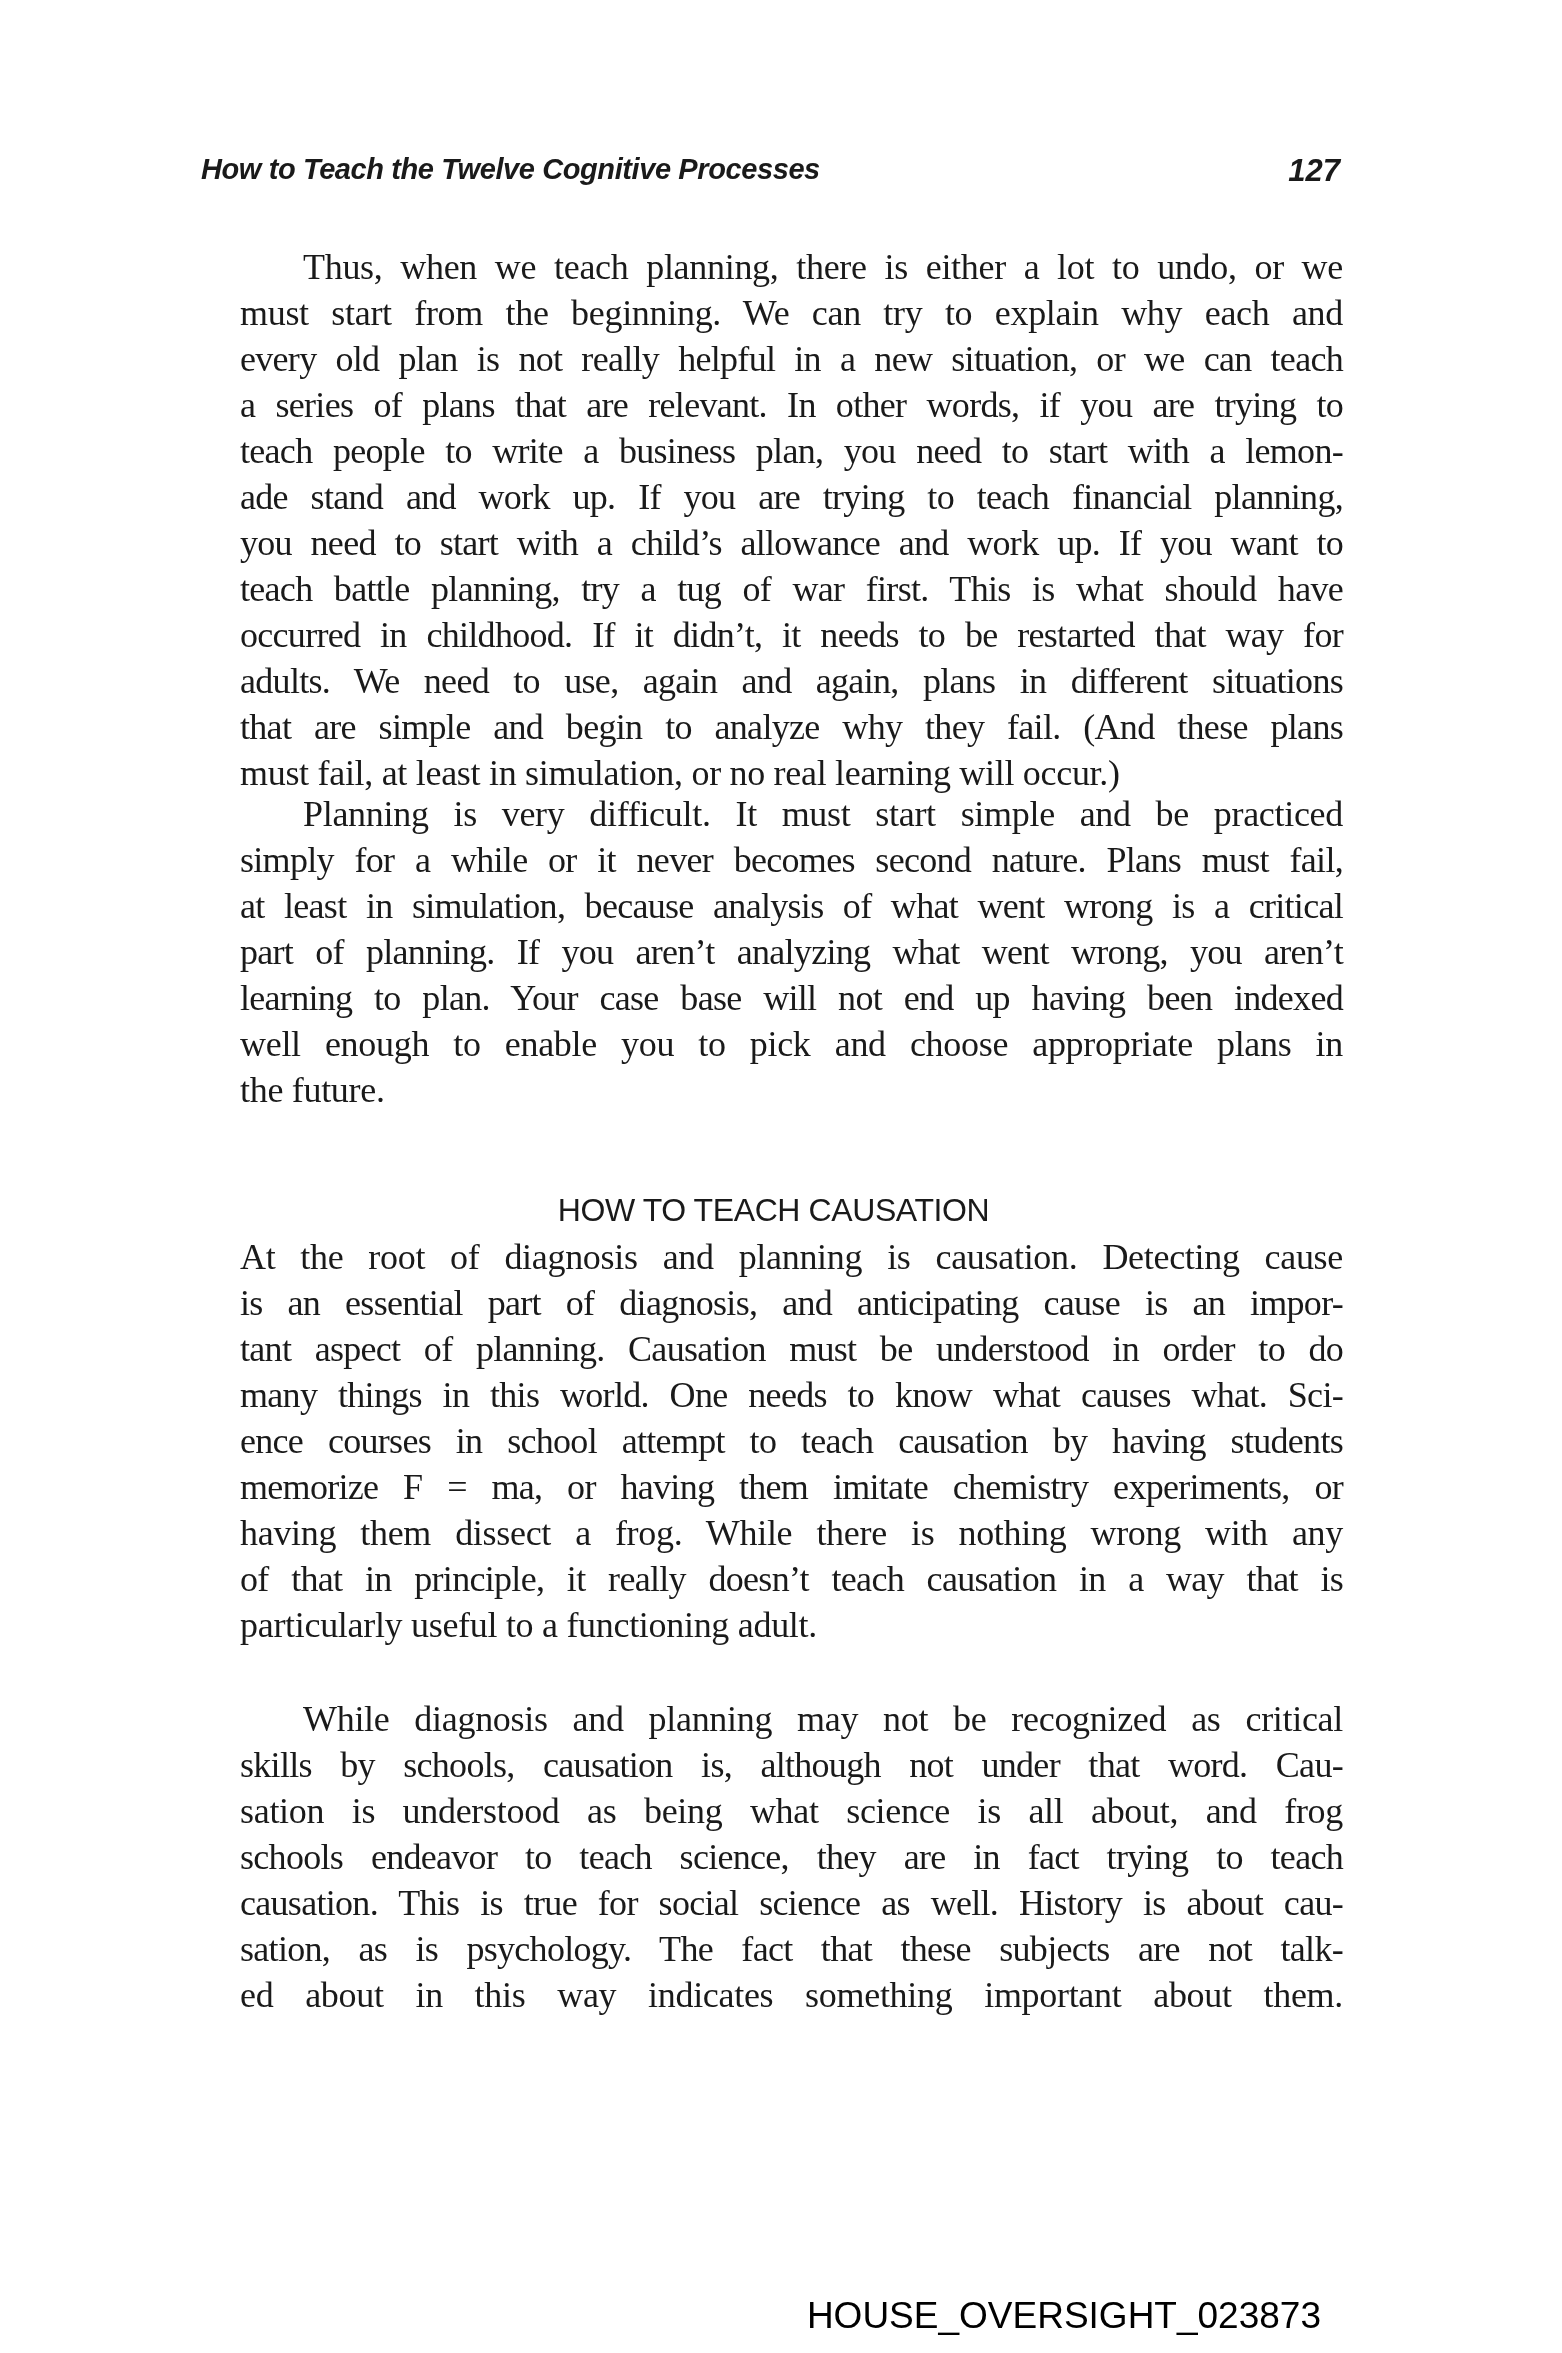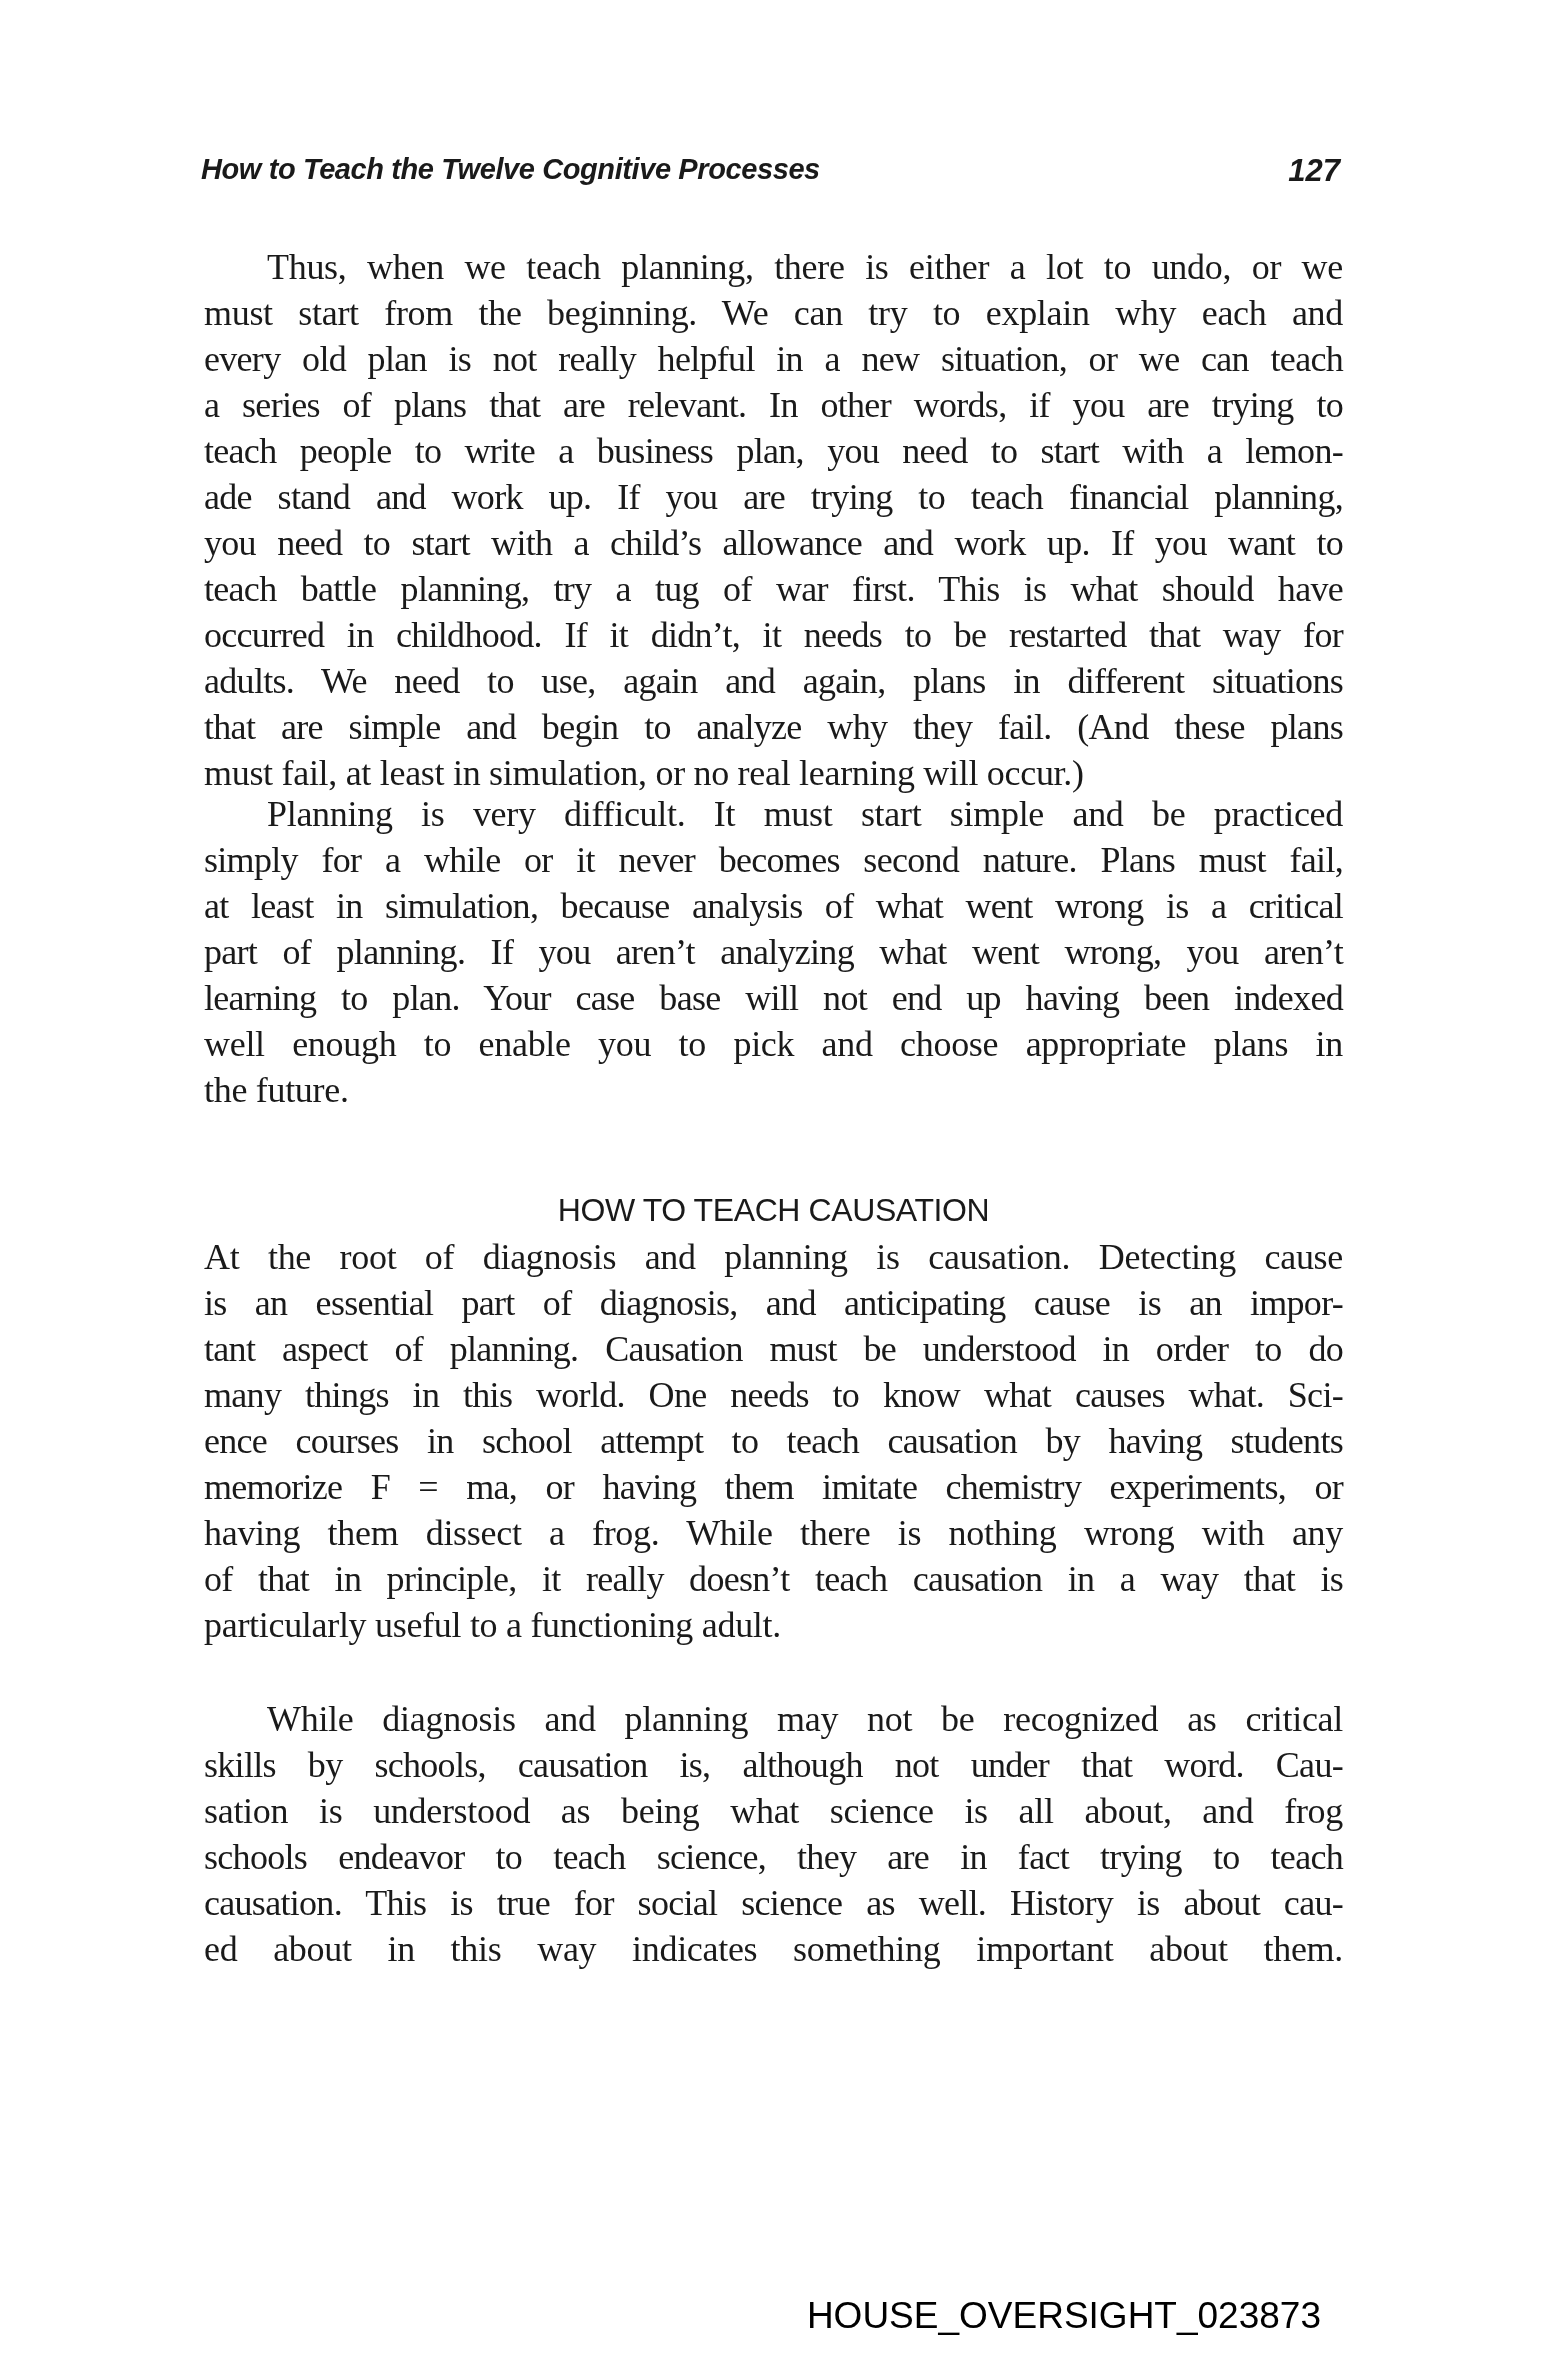--- a/index.html
+++ b/index.html
@@ -16,21 +16,21 @@
       position: absolute; right: 5px; top: 0;
       font-family: "Liberation Sans", sans-serif; font-weight: bold; font-style: italic;
       font-size: 31px; color: #1a1a1a;
     }
 
     .body-block { position: absolute; left: 204px; width: 1139px; }
     .line {
       display: block; height: 46px; line-height: 46px;
       font-family: "Liberation Serif", serif; font-size: 36px;
       text-align: justify; text-align-last: justify; white-space: nowrap;
-      color: #1a1a1a; letter-spacing: -0.3px;
+      color: #1a1a1a; letter-spacing: -0.3px; margin-left: 36px;
     }
     .line.last { text-align-last: left; }
     .line.indent { padding-left: 63px; }
     .line.tight { letter-spacing: -0.7px; }
 
     #p1 { top: 244px; }
     #p2 { top: 791px; }
     #p3 { top: 1234px; }
     #p4 { top: 1696px; }
 
@@ -93,18 +93,19 @@
     <span class="line tight">of that in principle, it really doesn’t teach causation in a way that is</span>
     <span class="line last">particularly useful to a functioning adult.</span>
   </div>
 
   <div class="body-block" id="p4">
     <span class="line indent">While diagnosis and planning may not be recognized as critical</span>
     <span class="line tight">skills by schools, causation is, although not under that word. Cau-</span>
     <span class="line">sation is understood as being what science is all about, and frog</span>
     <span class="line tight">schools endeavor to teach science, they are in fact trying to teach</span>
     <span class="line tight">causation. This is true for social science as well. History is about cau-</span>
+    <span class="line tight">sation, as is psychology. The fact that these subjects are not talk-</span>
     <span class="line">ed about in this way indicates something important about them.</span>
   </div>
 
   <div class="bates">HOUSE_OVERSIGHT_023873</div>
 </div>
 
 
 </body></html>

